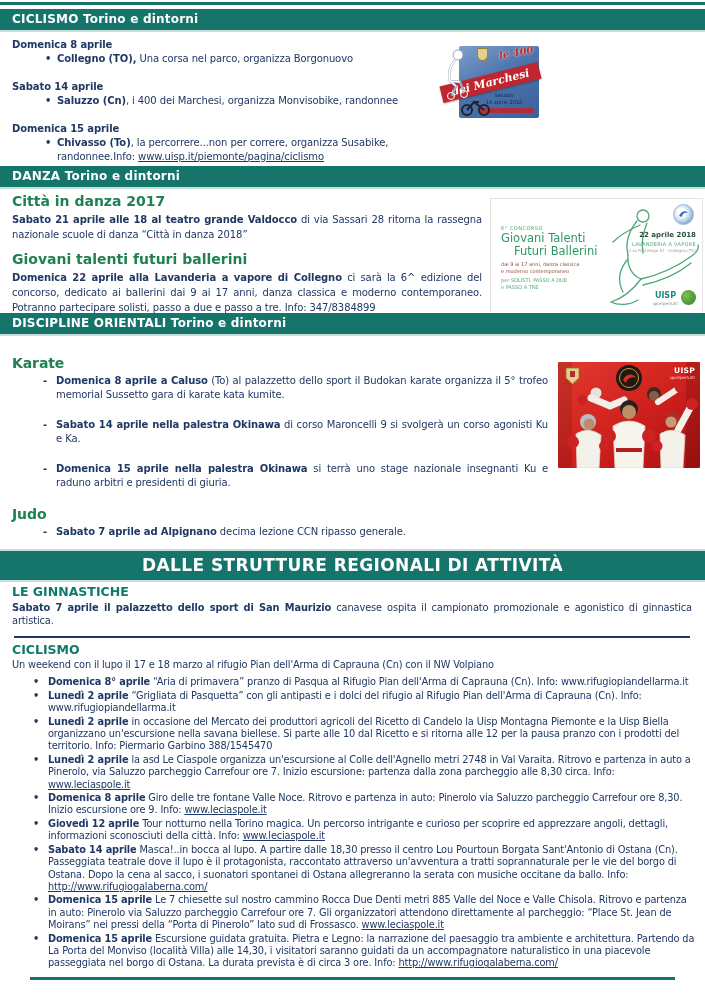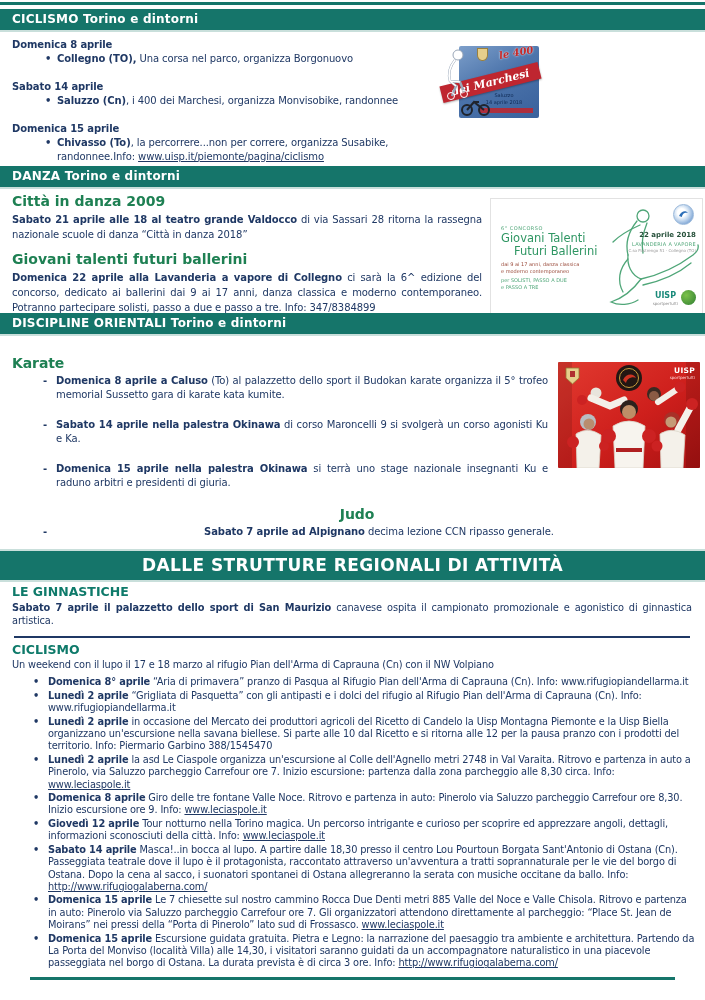--- a/index.html
+++ b/index.html
@@ -36,21 +36,21 @@
   #danza-content{position:absolute;top:193px;left:12px;width:470px;}
   #danza-content .txt{line-height:15px;}
   .dblock{margin-bottom:9px;}
   
   #discipline-content{position:absolute;top:355px;left:12px;width:690px;}
   .karate-wrap{width:536px;}
   .dbullet{position:relative;padding-left:44px;margin-bottom:16px;}
   .dbullet::before{content:"-";position:absolute;left:31px;font-weight:bold;}
   .jbullet{position:relative;padding-left:44px;margin-bottom:13px;}
   .jbullet::before{content:"-";position:absolute;left:31px;font-weight:bold;}
-  #judo-block{margin-top:4px;text-align:center;}
+  #judo-block{margin-top:4px;}
   
   #ginnastiche{position:absolute;top:584px;left:12px;width:680px;}
   #ginnastiche .txt{font-size:9.8px;line-height:13px;}
   .divider{position:absolute;top:636px;left:14px;width:676px;height:2px;background:#1F3864;}
   #montagna{position:absolute;top:642px;left:12px;width:684px;}
   #montagna .txt{font-size:9.8px;line-height:12.4px;letter-spacing:-0.15px;}
   #montagna-intro{margin:2px 0 5px 0;}
   .mbullet{position:relative;padding-left:36px;margin-bottom:1px;}
   .mbullet::before{content:"•";position:absolute;left:21px;font-weight:bold;}
   
@@ -135,21 +135,21 @@
     <circle cx="8" cy="48" r="3.5" fill="none" stroke="#fff"></circle>
     <circle cx="21" cy="46" r="3.5" fill="none" stroke="#fff"></circle>
   </svg>
 </div>
 
 <div class="secbar" style="top:166px">
   <span>DANZA Torino e dintorni</span>
 </div>
 <div id="danza-content">
   <div class="dblock">
-    <div class="green-h">Città in danza 2009</div>
+    <div class="green-h">Città in danza 2017</div>
     <div class="txt just"><span class="b">Sabato 21 aprile alle 18 al teatro grande Valdocco</span><span> di via Sassari 28 ritorna la rassegna nazionale scuole di danza “Città in danza 2018”</span></div>
   </div>
   <div class="dblock">
     <div class="green-h">Giovani talenti futuri ballerini</div>
     <div class="txt just"><span class="b">Domenica 22 aprile alla Lavanderia a vapore di Collegno</span><span> ci sarà la 6^ edizione del concorso, dedicato ai ballerini dai 9 ai 17 anni, danza classica e moderno contemporaneo. Potranno partecipare solisti, passo a due e passo a tre. Info: 347/8384899</span></div>
   </div>
 </div>
 
 <div id="poster">
   <svg width="211" height="118" viewBox="0 0 211 118" style="position:absolute;left:0;top:0">

